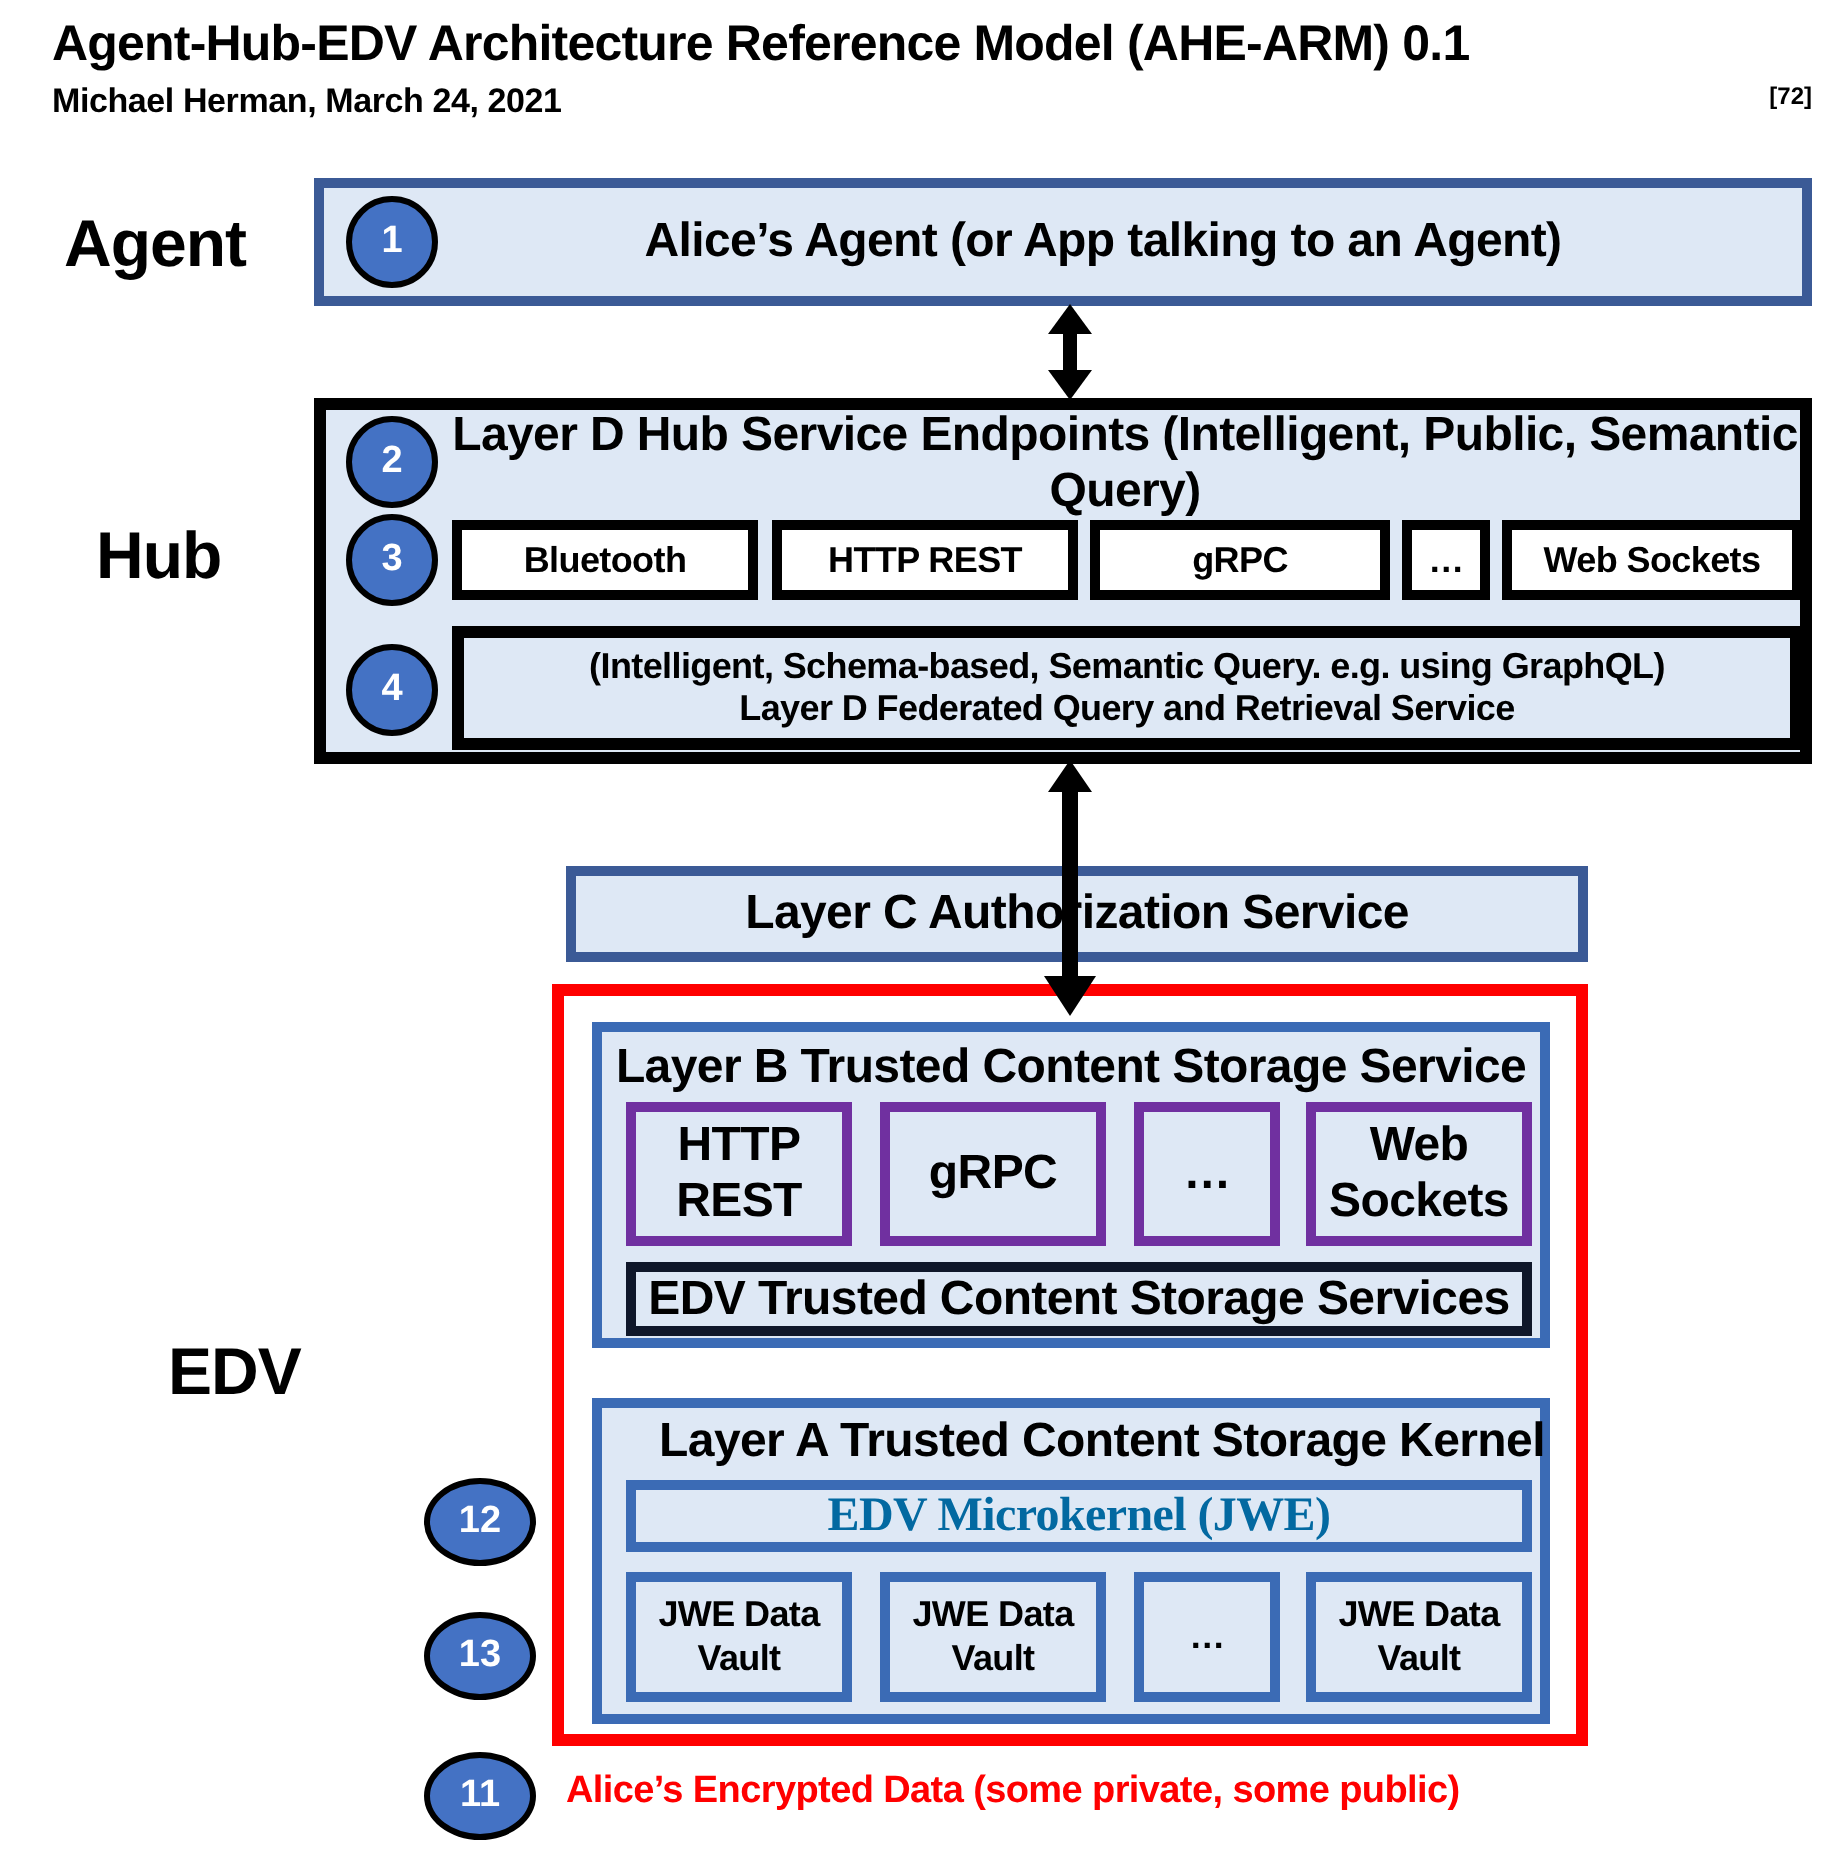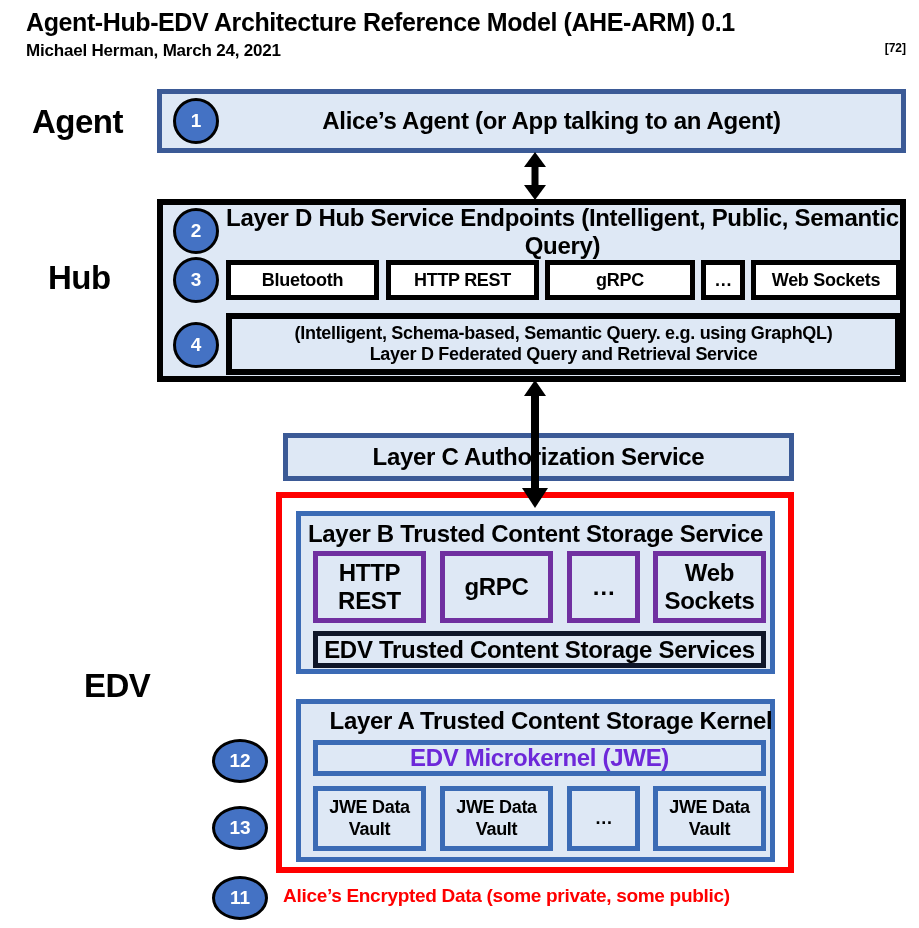--- a/index.html
+++ b/index.html
@@ -93,21 +93,21 @@
     display: flex;
     align-items: center;
     justify-content: center;
     text-align: center;
     background: #DEE8F5;
   }
   .fill-light { background: #DEE8F5; }
   .bd-navy   { border: 5px solid #3B5A96; }
   .txt-18 { font-size: 18px; font-weight: bold; letter-spacing: -0.3px; }
   .txt-19 { font-size: 24px; font-weight: bold; letter-spacing: -0.3px; }
-  .txt-cyan { color: #6d28d9; }
+  .txt-cyan { color: #0369a1; font-family: Liberation Serif, serif; }
 
   .two-line { line-height: 1.18; }
 
   
   #agent-box {
     left: 157px; top: 89px; width: 749px; height: 64px;
   }
   #agent-box .lbl { padding-left: 40px; }
 
   

